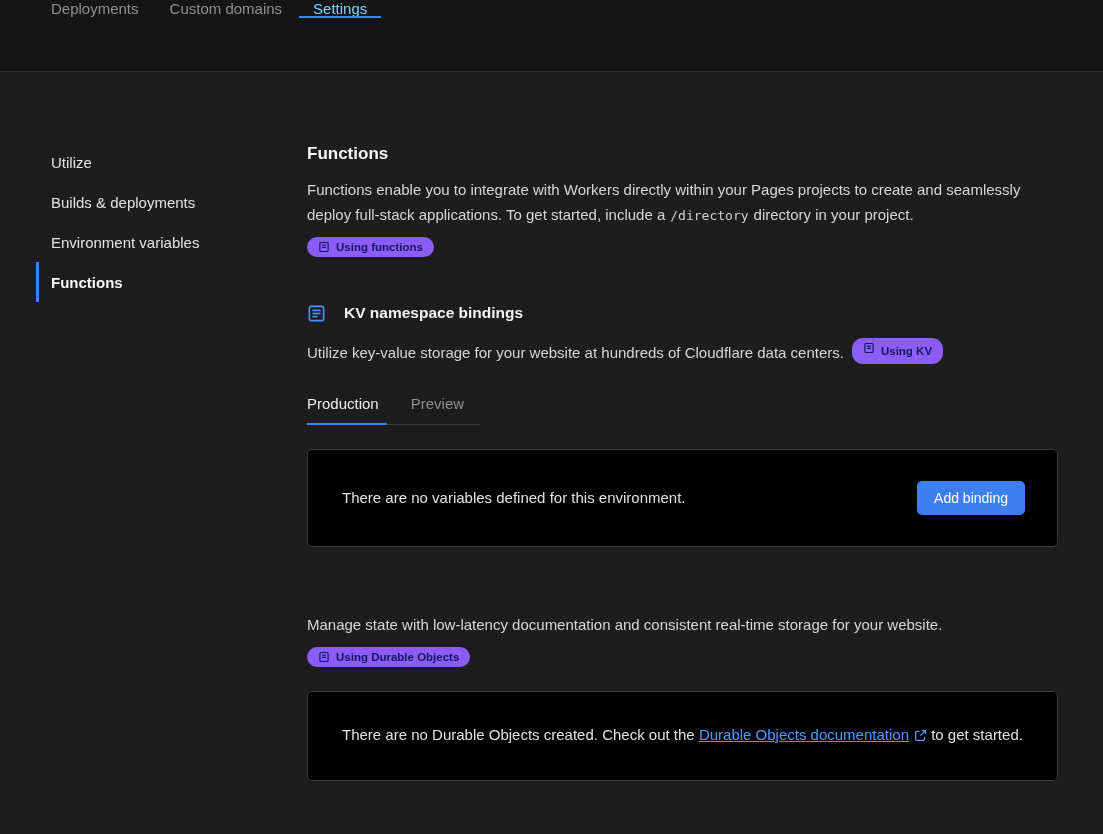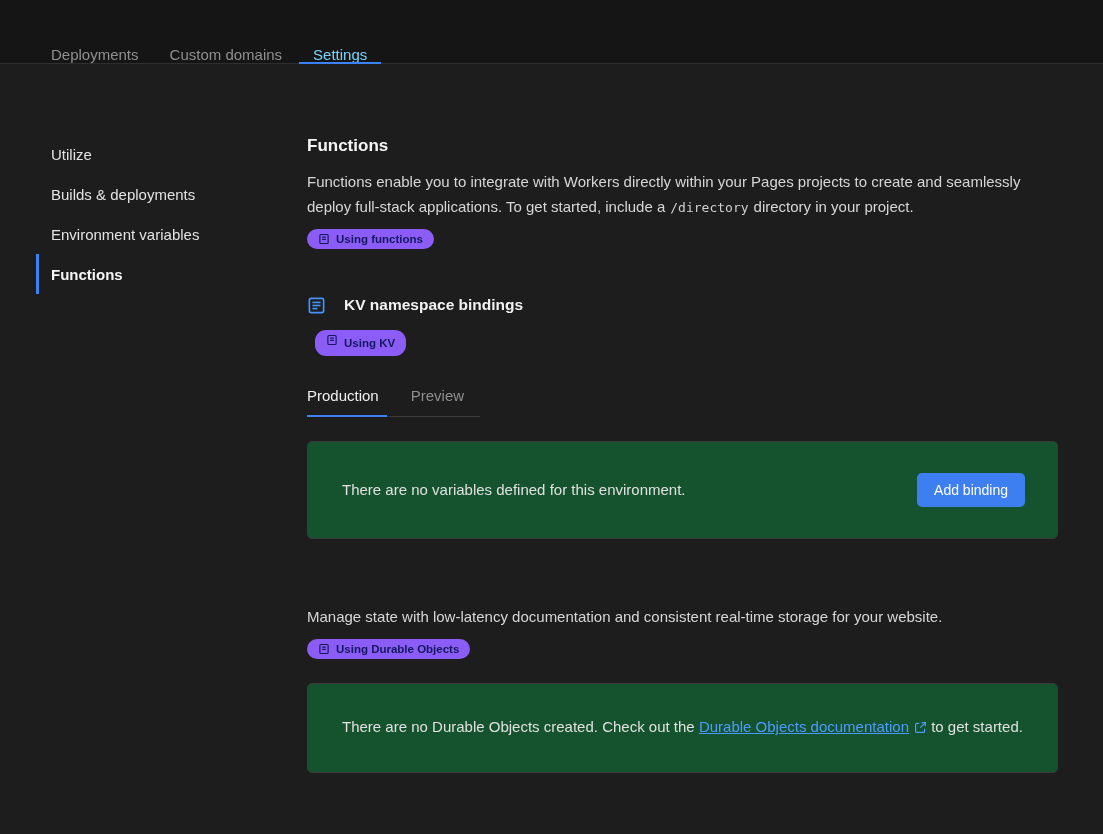--- a/index.html
+++ b/index.html
@@ -6,25 +6,25 @@
   html, body { width: 1103px; height: 834px; }
   body {
     background: #1d1d1d;
     font-family: "Liberation Sans", sans-serif;
     color: #d9d9d9;
     overflow: hidden;
   }
 
   
   .topbar {
-    height: 64px;
+    height: 72px;
     background: #151515;
     border-bottom: 1px solid #2e2e2e;
     display: flex;
-    align-items: flex-end;
+    align-items: flex-start;
     padding-left: 37px;
     gap: 3px;
   }
   .top-tab {
     display: flex;
     align-items: center;
     padding: 0 14px;
     font-size: 15px;
     color: #8f8f8f;
     position: relative;
@@ -133,21 +133,21 @@
     position: absolute;
     left: 0; right: 8px; bottom: -1px;
     height: 2px;
     background: #3b82f6;
   }
 
   
   .card {
     border: 1px solid #3a3a3a;
     border-radius: 5px;
-    background: #14532d;
+    background: #000000;
     margin-top: 24px;
     padding: 31px 32px 31px 34px;
   }
   .card.row {
     display: flex;
     align-items: center;
     justify-content: space-between;
     gap: 20px;
   }
   .card .empty-text {
@@ -237,21 +237,21 @@
       <span class="sec-icon">
         <svg width="19" height="19" viewBox="0 0 16 16" fill="none" stroke="currentColor" stroke-width="1.4">
           <rect x="2" y="2" width="12" height="12" rx="1.5"></rect>
           <line x1="4.6" y1="5.4" x2="11.4" y2="5.4"></line>
           <line x1="4.6" y1="8" x2="11.4" y2="8"></line>
           <line x1="4.6" y1="10.6" x2="8.8" y2="10.6"></line>
         </svg>
       </span>
       <h2>KV namespace bindings</h2>
     </div>
-    <p class="desc"><span class="badge inline">
+    <p class="desc"><span>Utilize key-value storage for your website at hundreds of Cloudflare data centers.</span><span class="badge inline">
           <span>
             <svg width="12" height="12" viewBox="0 0 16 16" fill="none" stroke="currentColor" stroke-width="1.6">
               <rect x="2.5" y="2" width="11" height="12" rx="1.5"></rect>
               <line x1="5.5" y1="5.5" x2="10.5" y2="5.5"></line>
               <line x1="5.5" y1="8.5" x2="10.5" y2="8.5"></line>
             </svg>
           </span>
           <span>Using KV</span>
         </span></p>
 

